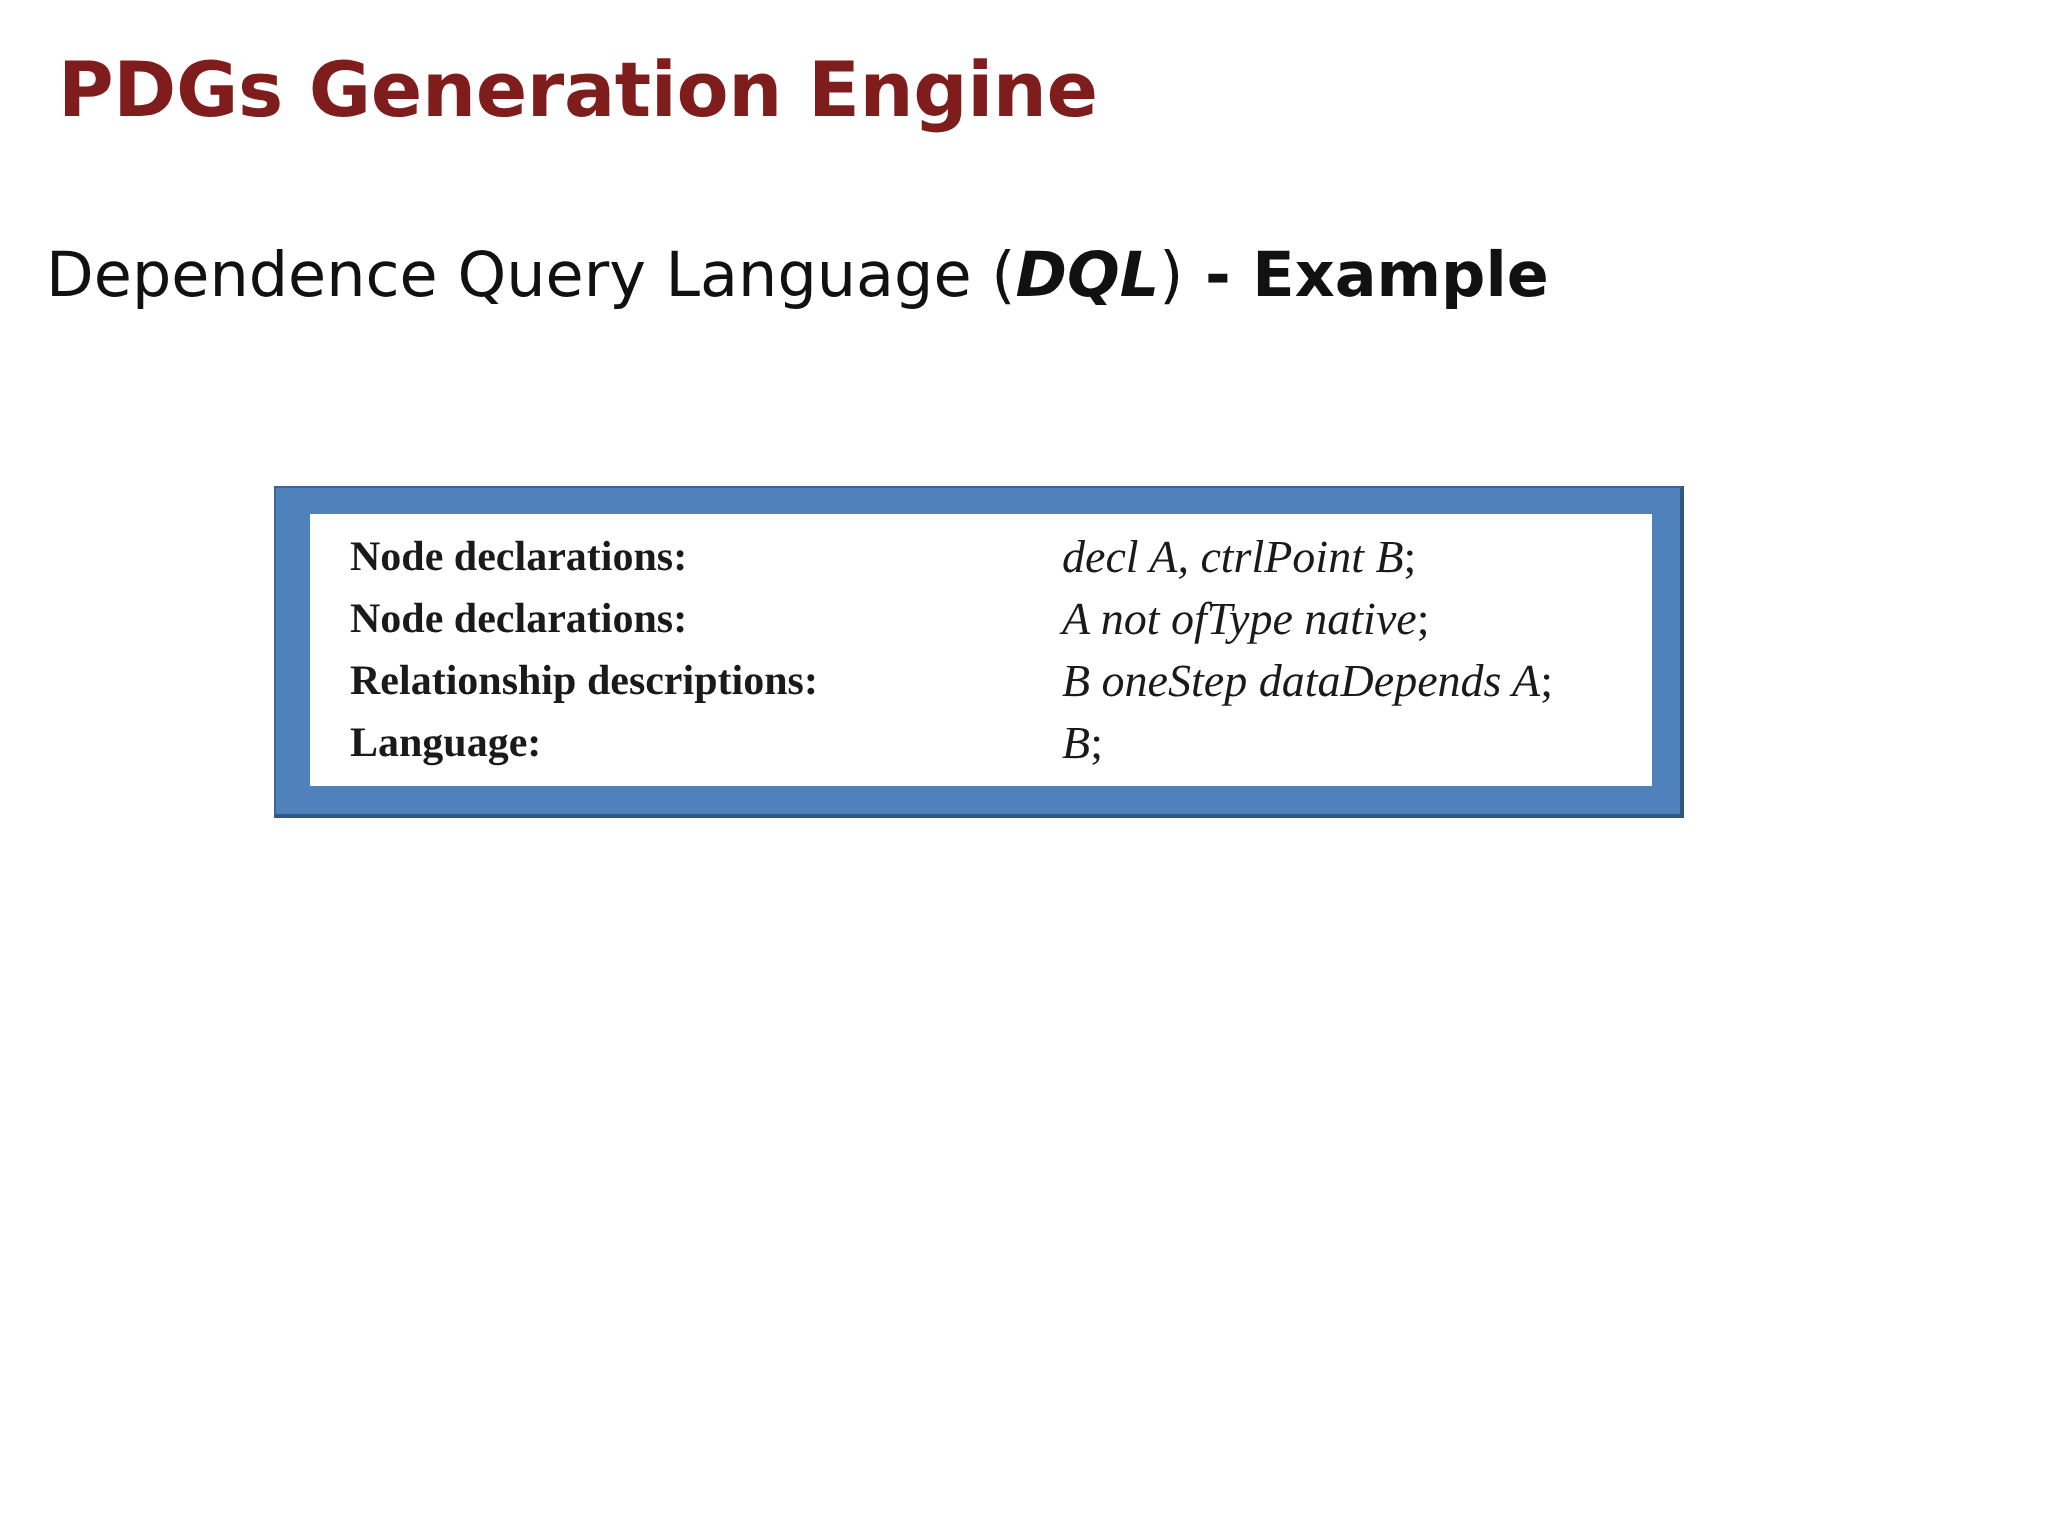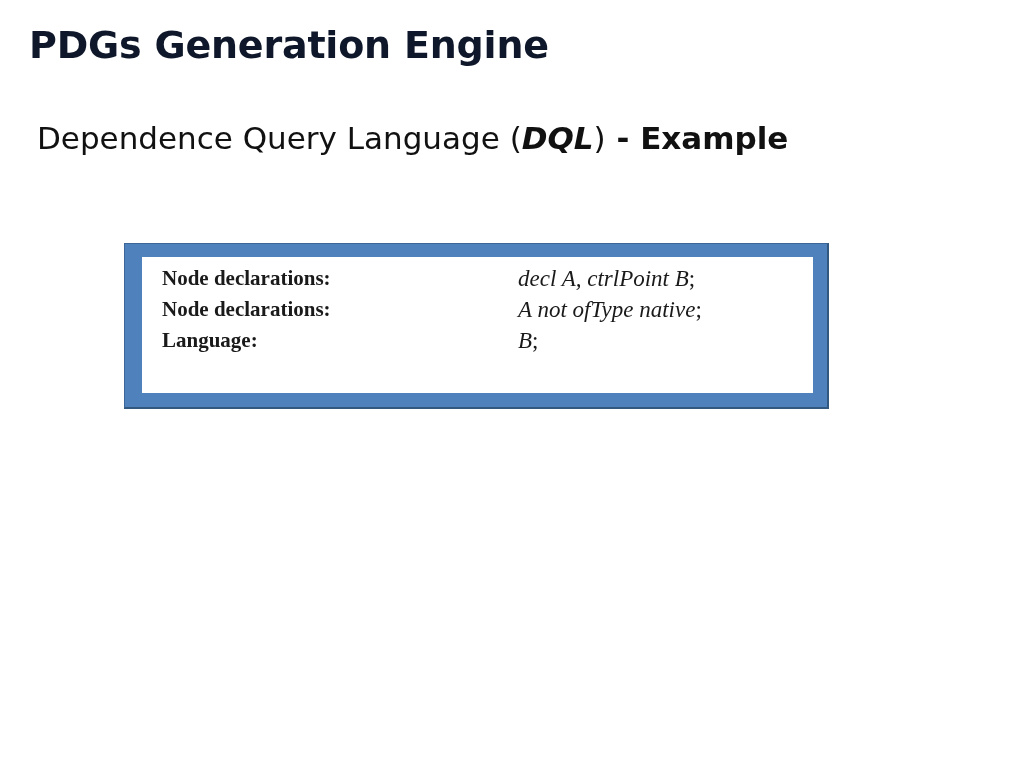--- a/index.html
+++ b/index.html
@@ -24,29 +24,29 @@
 
   
   .slide-title {
     position: absolute;
     left: 29px;
     top: 22px;
     font-family: "DejaVu Sans", "Liberation Sans", sans-serif;
     font-size: 38px;
     font-weight: bold;
     line-height: 46px;
-    color: #0f172a;
+    color: #7f1d1d;
     letter-spacing: -0.2px;
     white-space: nowrap;
   }
 
   
   .slide-subtitle {
     position: absolute;
-    left: 37px;
+    left: 23px;
     top: 117px;
     font-family: "DejaVu Sans", "Liberation Sans", sans-serif;
     font-size: 31px;
     font-weight: normal;
     line-height: 42px;
     color: #111111;
     white-space: nowrap;
   }
   .slide-subtitle .paren {
     font-weight: normal;
@@ -59,21 +59,21 @@
   .slide-subtitle .sep {
     font-weight: bold;
   }
   .slide-subtitle .emphasis {
     font-weight: bold;
   }
 
   
   .example-frame {
     position: absolute;
-    left: 124px;
+    left: 137px;
     top: 243px;
     width: 705px;
     height: 166px;
     box-sizing: border-box;
     background: #4f81bd;
     border-top: 1px solid #3c6697;
     border-left: 1px solid #3c6697;
     border-right: 2px solid #33587f;
     border-bottom: 2px solid #33587f;
     padding: 13px 14px 14px 17px;
@@ -135,20 +135,24 @@
         <tbody>
           <tr>
             <td class="col-label">Node declarations:</td>
             <td class="col-value"><span class="term">decl A, ctrlPoint B</span><span class="punct">;</span></td>
           </tr>
           <tr>
             <td class="col-label">Node declarations:</td>
             <td class="col-value"><span class="term">A not ofType native</span><span class="punct">;</span></td>
           </tr>
           <tr>
+            <td class="col-label">Relationship descriptions:</td>
+            <td class="col-value"><span class="term">B oneStep dataDepends A</span><span class="punct">;</span></td>
+          </tr>
+          <tr>
             <td class="col-label">Language:</td>
             <td class="col-value"><span class="term">B</span><span class="punct">;</span></td>
           </tr>
         </tbody>
       </table>
     </div>
   </div>
 
 </div>
 

